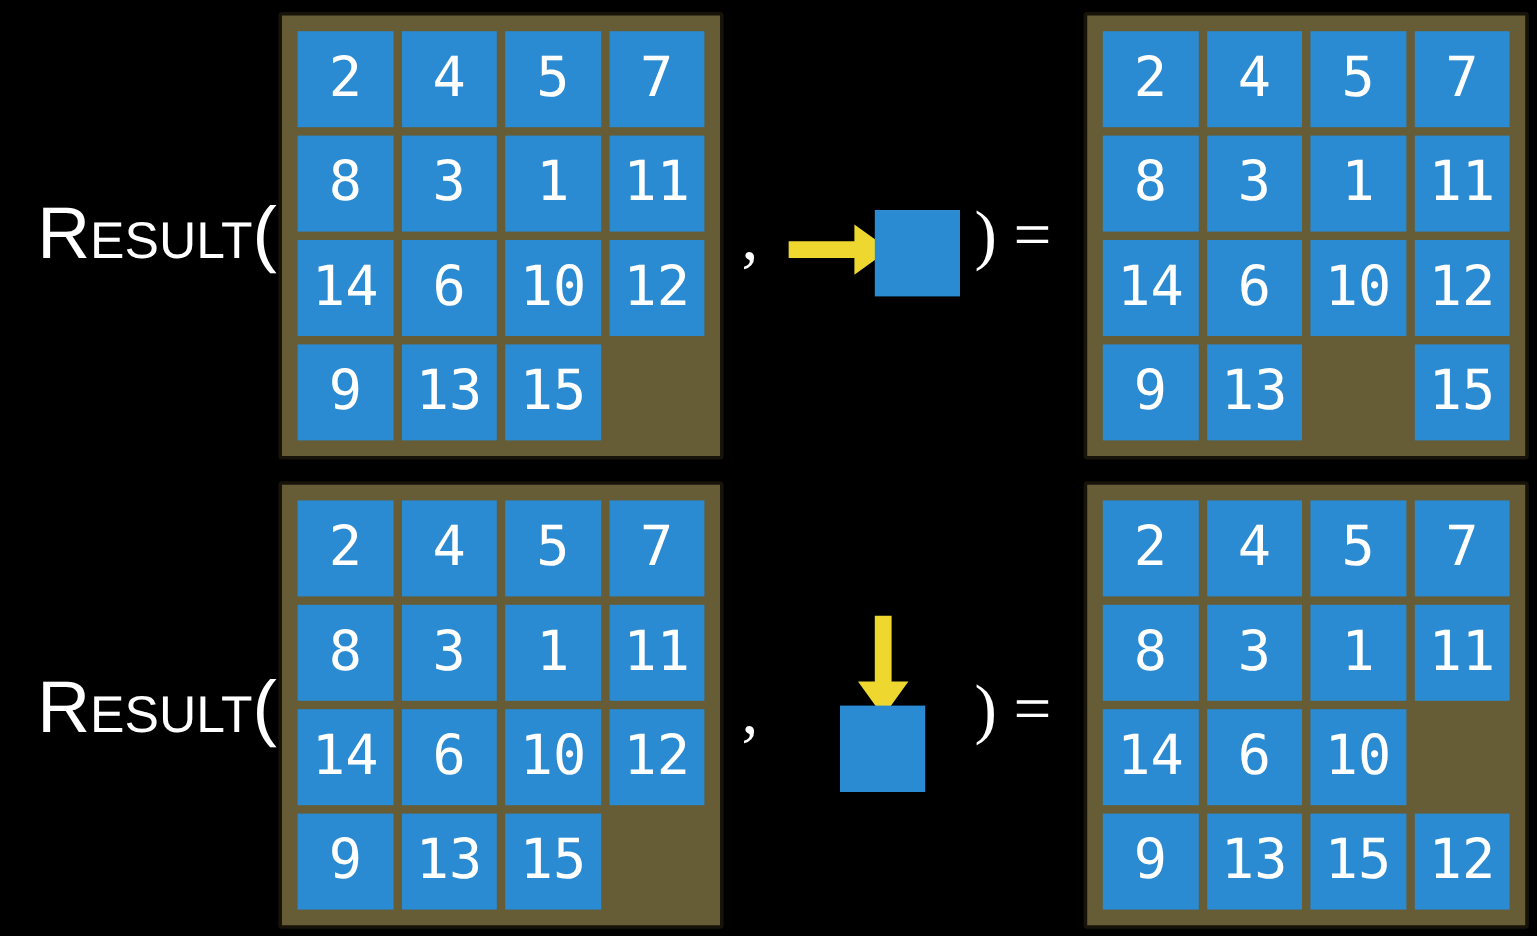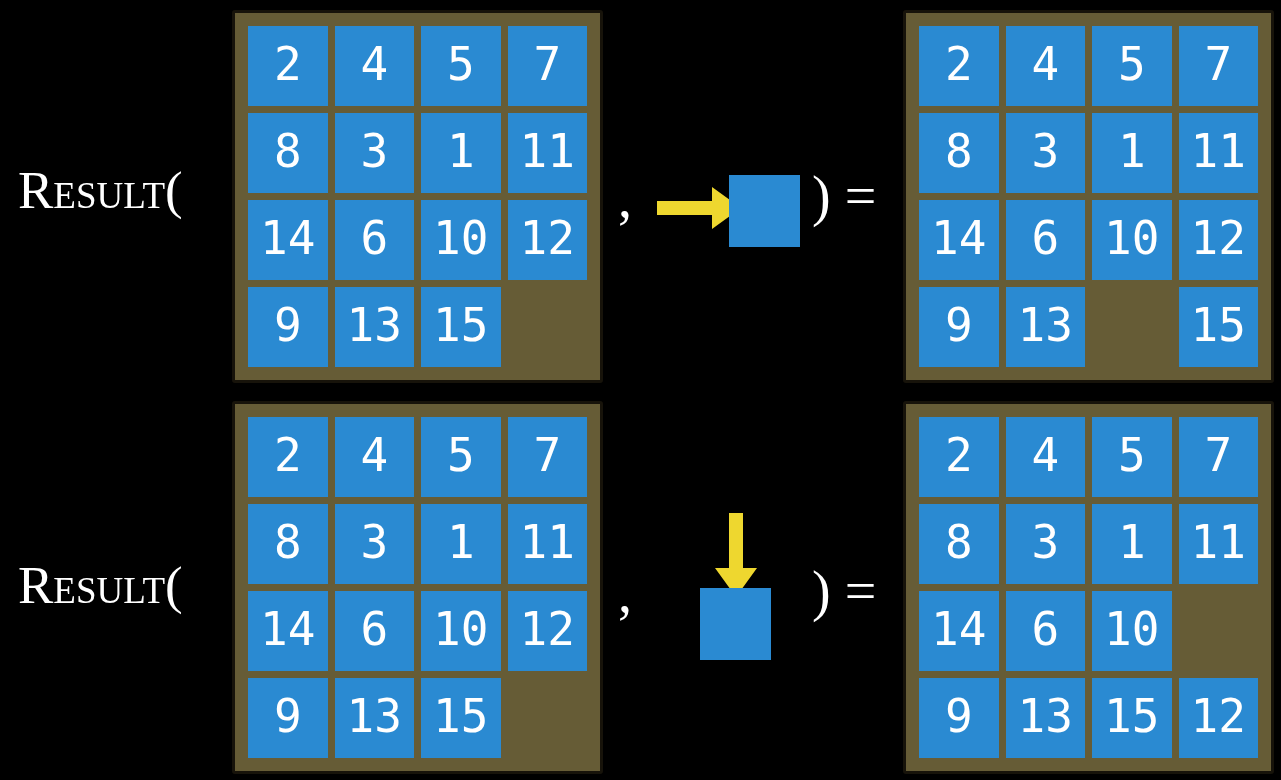--- a/index.html
+++ b/index.html
@@ -8,24 +8,24 @@
     width:1281px;height:780px;
     background:var(--background,#000);
     overflow:hidden;
     font-family:"Liberation Serif",serif;
   }
   .row{position:absolute;left:0;width:1281px;height:390px;}
   #row1{top:0;}
   #row2{top:391px;}
 
   .fn-label{
-    position:absolute;left:18px;
-    font-family:Liberation Serif, serif;
+    position:absolute;left:31px;
+    font-family:Liberation Sans, sans-serif;
     font-variant:small-caps;
-    font-size:53px;line-height:1;
+    font-size:61px;line-height:1;
     color:var(--text-white,#fff);
     white-space:pre;
   }
   #row1 .fn-label{top:164px;}
   #row2 .fn-label{top:168px;}
 
   .board{
     position:absolute;top:10px;
     width:371px;height:373px;
     box-sizing:border-box;

